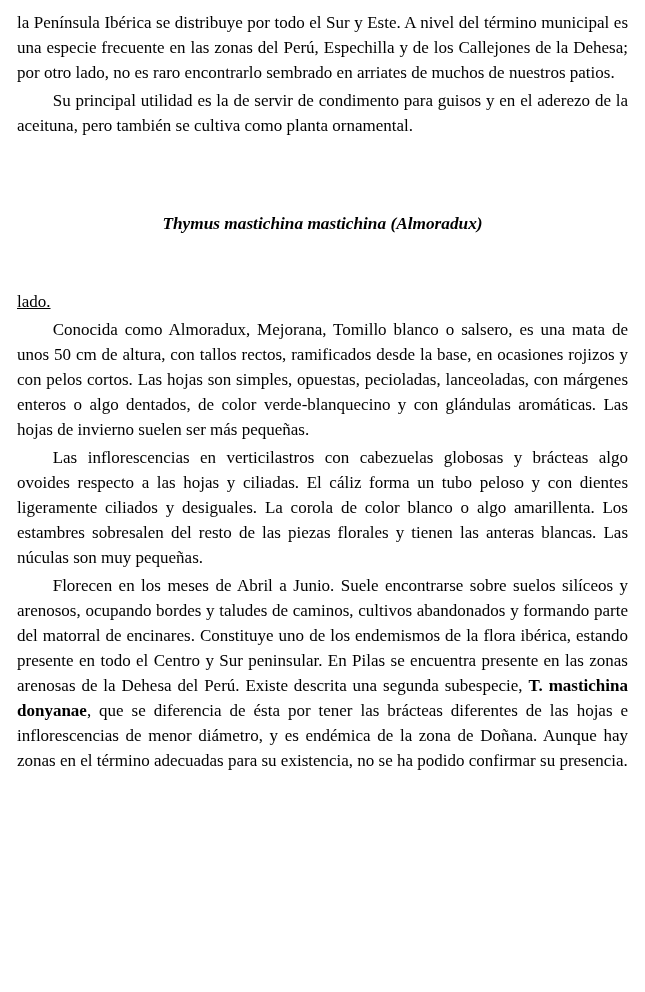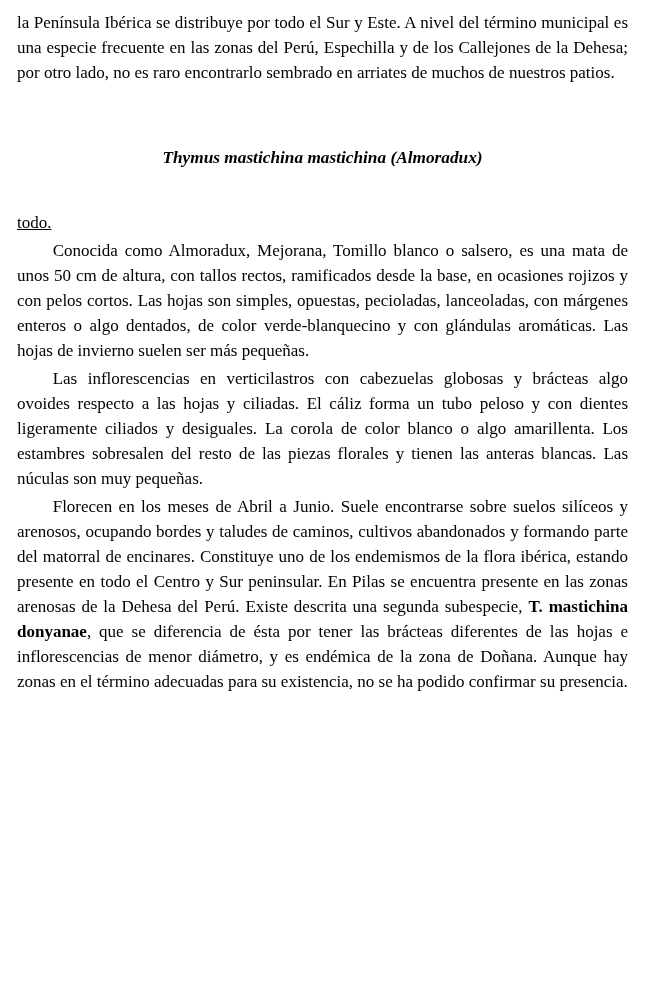--- a/index.html
+++ b/index.html
@@ -36,42 +36,43 @@
     text-indent: 3.1em;
   }
   .noindent {
     text-indent: 0;
   }
   .heading {
     text-align: center;
     font-weight: bold;
     font-style: italic;
     font-size: 17.3px;
-    margin: 0;
+    margin: 13px;
   }
   .gap-top-heading { height: 56px; }
   .gap-after-heading { height: 38px; }
   .underline { text-decoration: underline; }
   .bold { font-weight: bold; }
 </style>
 </head>
 <body>
 
 <div class="page">
 
   <p class="noindent">la Península Ibérica se distribuye por todo el Sur y Este. A nivel del término municipal es una especie frecuente en las zonas del Perú, Espechilla y de los Callejones de la Dehesa; por otro lado, no es raro encontrarlo sembrado en arriates de muchos de nuestros patios.</p>
 
+  <p class="indent">Su principal utilidad es la de servir de condimento para guisos y en el aderezo de la aceituna, pero también se cultiva como planta ornamental.</p>
 
   <div class="gap-top-heading"></div>
 
   <p class="heading">Thymus mastichina mastichina (Almoradux)</p>
 
   <div class="gap-after-heading"></div>
 
-  <p class="noindent"><span class="underline">todo.</span></p>
+  <p class="noindent"><span class="underline">lado.</span></p>
 
   <p class="indent">Conocida como Almoradux, Mejorana, Tomillo blanco o salsero, es una mata de unos 50 cm de altura, con tallos rectos, ramificados desde la base, en ocasiones rojizos y con pelos cortos. Las hojas son simples,  opuestas, pecioladas, lanceoladas, con márgenes enteros o algo dentados, de color verde-blanquecino y con glándulas aromáticas. Las hojas de invierno suelen ser más pequeñas.</p>
 
   <p class="indent">Las inflorescencias en verticilastros con cabezuelas globosas y brácteas algo ovoides respecto a las hojas y ciliadas. El cáliz forma un tubo peloso y con dientes ligeramente ciliados y desiguales. La corola de color blanco o algo amarillenta. Los estambres sobresalen del resto de las piezas florales y tienen las anteras blancas. Las núculas son muy pequeñas.</p>
 
   <p class="indent"><span>Florecen en los meses de Abril a Junio. Suele encontrarse sobre suelos silíceos y arenosos, ocupando bordes y taludes de caminos, cultivos abandonados y formando parte del matorral de encinares. Constituye uno de los endemismos de la flora ibérica, estando presente en todo el Centro y Sur peninsular. En Pilas se encuentra presente en las zonas arenosas de la Dehesa del Perú. Existe descrita una segunda subespecie, </span><span class="bold">T. mastichina donyanae</span><span>, que se diferencia de ésta por tener las brácteas diferentes de las hojas e inflorescencias de menor diámetro, y es endémica de la zona de Doñana. Aunque hay zonas en el término adecuadas para su existencia, no se ha podido confirmar su presencia.</span></p>
 
 
 </div>
 

